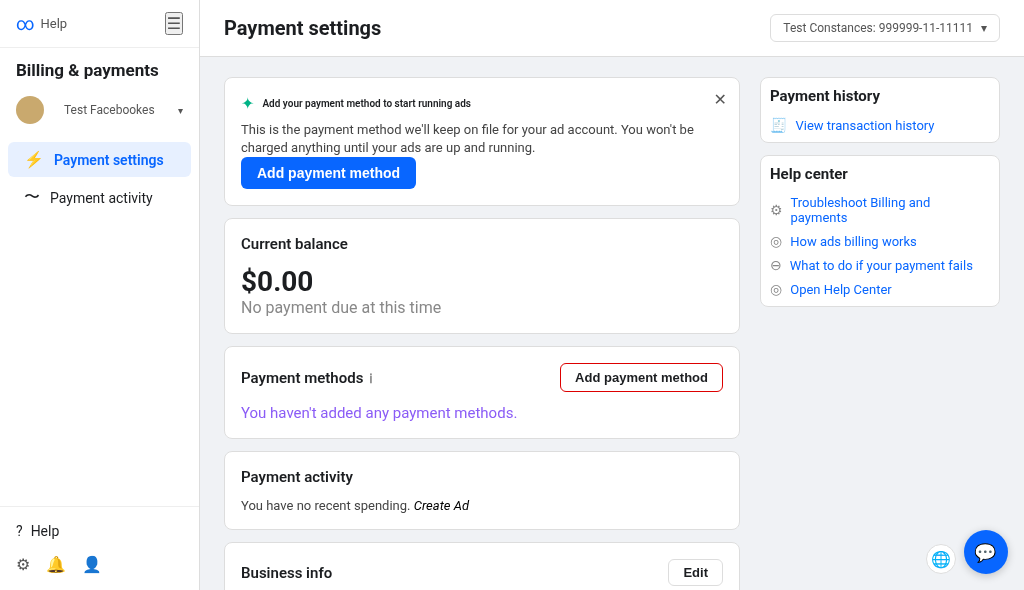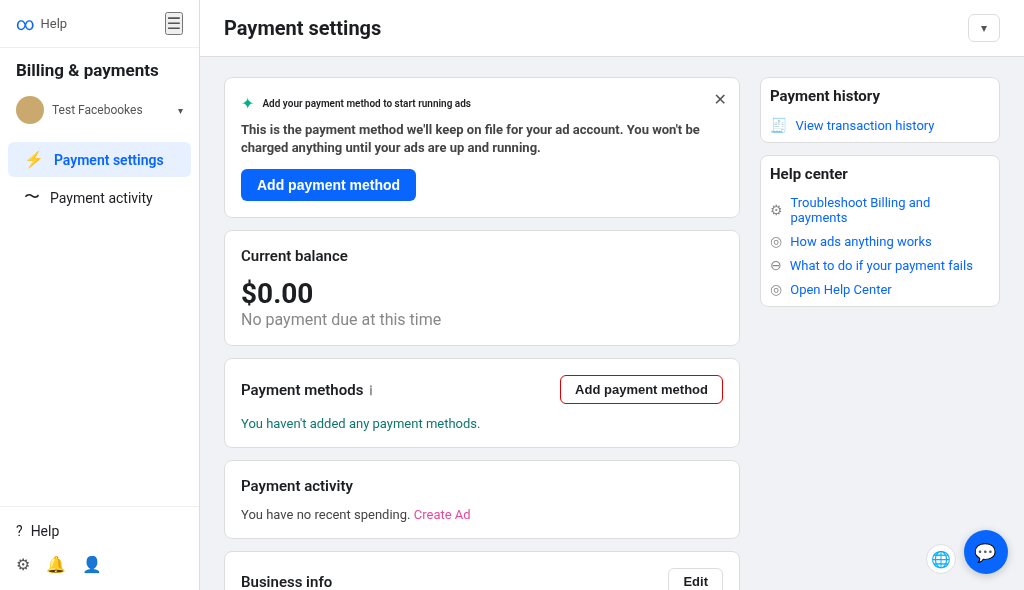--- a/index.html
+++ b/index.html
@@ -5,21 +5,21 @@
     * { box-sizing: border-box; margin: 0; padding: 0; }
     body { font-family: -apple-system, BlinkMacSystemFont, 'Segoe UI', Roboto, sans-serif; background: #f0f2f5; display: flex; height: 590px; overflow: hidden; font-size: 14px; color: #1c1e21; }
 
     
     .sidebar { width: 200px; background: #fff; display: flex; flex-direction: column; border-right: 1px solid #ddd; flex-shrink: 0; }
     .sidebar-header { padding: 12px 16px; display: flex; align-items: center; justify-content: space-between; border-bottom: 1px solid #eee; }
     .meta-logo { display: flex; align-items: center; gap: 6px; font-size: 13px; color: #555; }
     .meta-icon { font-size: 18px; color: #0866ff; }
     .hamburger { font-size: 16px; cursor: pointer; color: #555; }
     .sidebar-title { padding: 12px 16px 8px; font-size: 17px; font-weight: 700; color: #1c1e21; }
-    .user-row { display: flex; align-items: center; gap: 8px; padding: 8px 16px; cursor: pointer; }
+    .user-row { display: flex; align-items: center; gap: 20px; padding: 8px 16px; cursor: pointer; }
     .avatar { width: 28px; height: 28px; border-radius: 50%; background: #c9a96e; flex-shrink: 0; }
     .user-name { font-size: 12px; color: #555; flex: 1; overflow: hidden; text-overflow: ellipsis; white-space: nowrap; }
     .chevron-icon { font-size: 10px; color: #555; }
     .nav-items { flex: 1; padding: 8px 0; }
     .nav-item { display: flex; align-items: center; gap: 10px; padding: 8px 16px; cursor: pointer; border-radius: 6px; margin: 2px 8px; font-size: 14px; color: #1c1e21; }
     .nav-item.active { background: #e7f0ff; color: #0866ff; font-weight: 600; }
     .nav-icon { font-size: 16px; }
     .sidebar-footer { padding: 8px 16px; border-top: 1px solid #eee; }
     .footer-help { display: flex; align-items: center; gap: 8px; padding: 8px 0; cursor: pointer; font-size: 14px; color: #1c1e21; }
     .footer-icons { display: flex; align-items: center; gap: 16px; padding: 8px 0; }
@@ -33,37 +33,37 @@
 
     .main-content { flex: 1; overflow-y: auto; padding: 20px 24px; display: flex; gap: 20px; }
     .center-col { flex: 1; display: flex; flex-direction: column; gap: 12px; }
 
     
     .banner { background: #fff; border: 1px solid #ddd; border-radius: 8px; padding: 16px; position: relative; }
     .banner-header { display: flex; align-items: center; gap: 8px; margin-bottom: 8px; }
     .banner-icon { color: #00b386; font-size: 16px; }
     .banner-title { font-weight: 600; font-size: 10px; }
     .banner-close { position: absolute; top: 12px; right: 12px; cursor: pointer; font-size: 16px; color: #555; background: none; border: none; }
-    .banner-desc { font-size: 13px; color: #444; margin-bottom: 12px; line-height: 1.4; font-weight: bold; }
+    .banner-desc { font-size: 13px; color: #444; line-height: 1.4; }
     .btn-primary { background: #0866ff; color: #fff; border: none; border-radius: 6px; padding: 8px 16px; font-size: 14px; font-weight: 600; cursor: pointer; }
 
     
     .card { background: #fff; border: 1px solid #ddd; border-radius: 8px; padding: 16px; }
     .card-title { font-size: 15px; font-weight: 600; margin-bottom: 12px; display: flex; align-items: center; gap: 6px; text-align: center; }
     .balance-amount { font-size: 28px; font-weight: 700; }
     .balance-note { font-size: 16px; color: #888; }
 
     .methods-header { display: flex; align-items: center; justify-content: space-between; margin-bottom: 12px; }
     .methods-title { font-size: 15px; font-weight: 600; display: flex; align-items: flex-start; gap: 6px; }
     .info-icon { font-size: 13px; color: #888; }
     .btn-add-method { background: #fff; color: #1c1e21; border: 1.5px solid #d00; border-radius: 6px; padding: 6px 14px; font-size: 13px; font-weight: 600; cursor: pointer; }
-    .methods-empty { font-size: 13px; color: #0f766e; }
+    .methods-empty { font-size: 15px; color: #8b5cf6; }
 
     .activity-empty { font-size: 13px; color: #444; }
-    .create-ad-link { color: #ec4899; text-decoration: none; cursor: pointer; }
+    .create-ad-link { color: #000000; text-decoration: none; cursor: pointer; font-style: italic; }
 
     .business-header { display: flex; align-items: center; justify-content: space-between; margin-bottom: 12px; }
     .btn-edit { background: #fff; border: 1px solid #ddd; border-radius: 6px; padding: 5px 14px; font-size: 13px; font-weight: 600; cursor: pointer; color: #1c1e21; }
 
     
     .right-col { width: 240px; flex-shrink: 0; display: flex; flex-direction: column; gap: 12px; }
     .side-card { background: #fff; border: 1px solid #ddd; border-radius: 8px; padding: 9px; }
     .side-card-title { font-size: 15px; font-weight: 700; margin-bottom: 12px; }
     .side-link { display: flex; align-items: center; gap: 8px; font-size: 13px; color: #0866ff; cursor: pointer; margin-bottom: 8px; text-decoration: none; }
     .side-link:last-child { margin-bottom: 0; }
@@ -110,20 +110,21 @@
       <span class="footer-icon-btn">🔔</span>
       <span class="footer-icon-btn">👤</span>
     </div>
   </div>
 </div>
 
 <div class="main">
   <div class="main-header">
     <h1 class="main-title">Payment settings</h1>
     <div class="account-selector">
+      <span>Test Constances: 999999-11-11111</span>
       <span>▾</span>
     </div>
   </div>
 
   <div class="main-content">
     <div class="center-col">
 
       <div class="banner">
         <div class="banner-header">
           <span class="banner-icon">✦</span>
@@ -180,21 +181,21 @@
       </div>
 
       <div class="side-card">
         <div class="side-card-title">Help center</div>
         <a class="side-link">
           <span class="side-link-icon">⚙</span>
           <span>Troubleshoot Billing and payments</span>
         </a>
         <a class="side-link">
           <span class="side-link-icon">◎</span>
-          <span>How ads anything works</span>
+          <span>How ads billing works</span>
         </a>
         <a class="side-link">
           <span class="side-link-icon">⊖</span>
           <span>What to do if your payment fails</span>
         </a>
         <a class="side-link">
           <span class="side-link-icon">◎</span>
           <span>Open Help Center</span>
         </a>
       </div>

